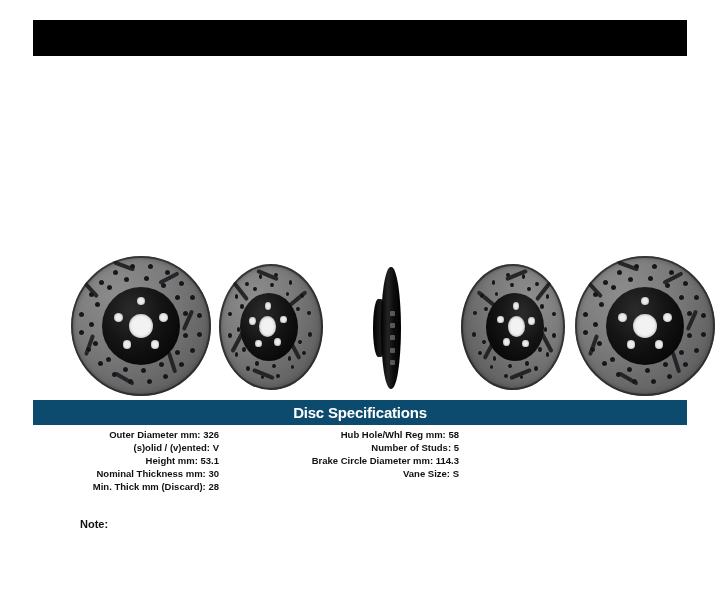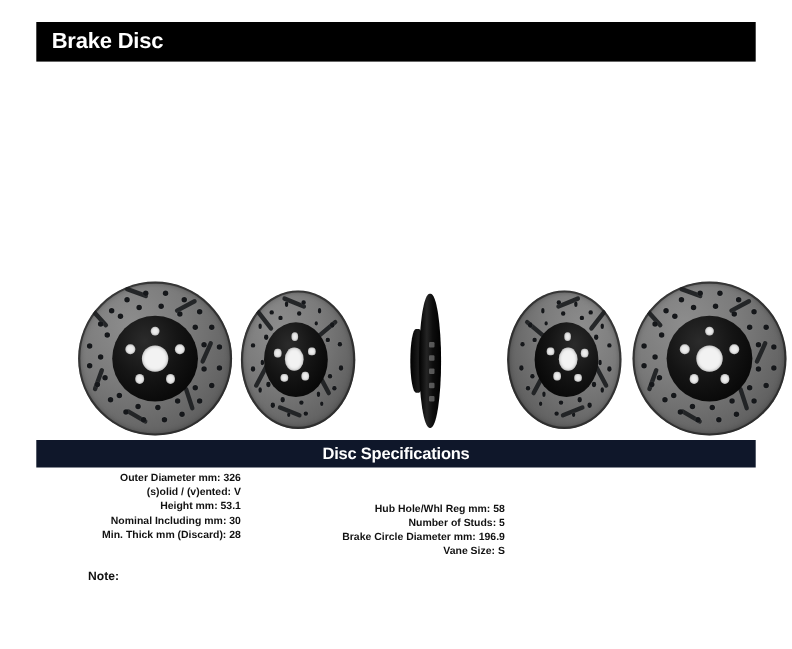--- a/index.html
+++ b/index.html
@@ -142,21 +142,21 @@
     opacity: 0.8;
   }
 
   
   #spec-title-bar {
     position: absolute;
     left: 33px;
     top: 400px;
     width: 654px;
     height: 25px;
-    background: #0f172a;
+    background: #0c4a6e;
     display: flex;
     align-items: center;
     justify-content: center;
   }
   #spec-title {
     color: #ffffff;
     font-size: 15px;
     font-weight: bold;
     letter-spacing: -0.2px;
   }
@@ -167,21 +167,21 @@
     left: 33px;
     top: 428px;
     width: 654px;
     display: flex;
   }
   .spec-col {
     display: flex;
     flex-direction: column;
   }
   #spec-col-left   { width: 210px; align-items: flex-end; padding-right: 24px; box-sizing: border-box; }
-  #spec-col-middle { width: 244px; align-items: flex-end; padding-right: 28px; box-sizing: border-box; margin-top: 28px; }
+  #spec-col-middle { width: 244px; align-items: flex-end; padding-right: 28px; box-sizing: border-box; }
   #spec-col-right  { width: 200px; align-items: flex-start; padding-left: 10px; box-sizing: border-box; }
 
   .spec-row {
     font-size: 9.5px;
     font-weight: bold;
     color: #111111;
     line-height: 13px;
     white-space: nowrap;
   }
   .spec-value { font-weight: bold; }
@@ -203,21 +203,20 @@
     font-size: 11px;
     color: #111111;
     margin-left: 6px;
     min-width: 120px;
   }
 </style>
 </head>
 <body>
 
 <div id="header-bar">
-  <span id="product-type">Brake Disc</span>
 </div>
 
 <div id="product-images">
 
   <div class="rotor" id="rotor-front-left" style="left:38px; top:4px; width:140px; height:140px;">
     <div class="ring">
       <div class="slot" style="left:6%;  top:22%; transform:rotate(48deg);"></div>
       <div class="slot" style="left:30%; top:6%;  transform:rotate(20deg);"></div>
       <div class="slot" style="left:62%; top:14%; transform:rotate(-28deg);"></div>
       <div class="slot" style="left:76%; top:44%; transform:rotate(-66deg);"></div>
@@ -438,41 +437,41 @@
     </div>
     <div class="spec-row">
       <span>(s)olid / (v)ented:</span>
       <span class="spec-value">V</span>
     </div>
     <div class="spec-row">
       <span>Height mm:</span>
       <span class="spec-value">53.1</span>
     </div>
     <div class="spec-row">
-      <span>Nominal Including mm:</span>
+      <span>Nominal Thickness mm:</span>
       <span class="spec-value">30</span>
     </div>
     <div class="spec-row">
       <span>Min. Thick mm (Discard):</span>
       <span class="spec-value">28</span>
     </div>
   </div>
 
   <div class="spec-col" id="spec-col-middle">
     <div class="spec-row">
       <span>Hub Hole/Whl Reg mm:</span>
       <span class="spec-value">58</span>
     </div>
     <div class="spec-row">
       <span>Number of Studs:</span>
       <span class="spec-value">5</span>
     </div>
     <div class="spec-row">
       <span>Brake Circle Diameter mm:</span>
-      <span class="spec-value">196.9</span>
+      <span class="spec-value">114.3</span>
     </div>
     <div class="spec-row">
       <span>Vane Size:</span>
       <span class="spec-value">S</span>
     </div>
   </div>
 
 
 </div>
 

